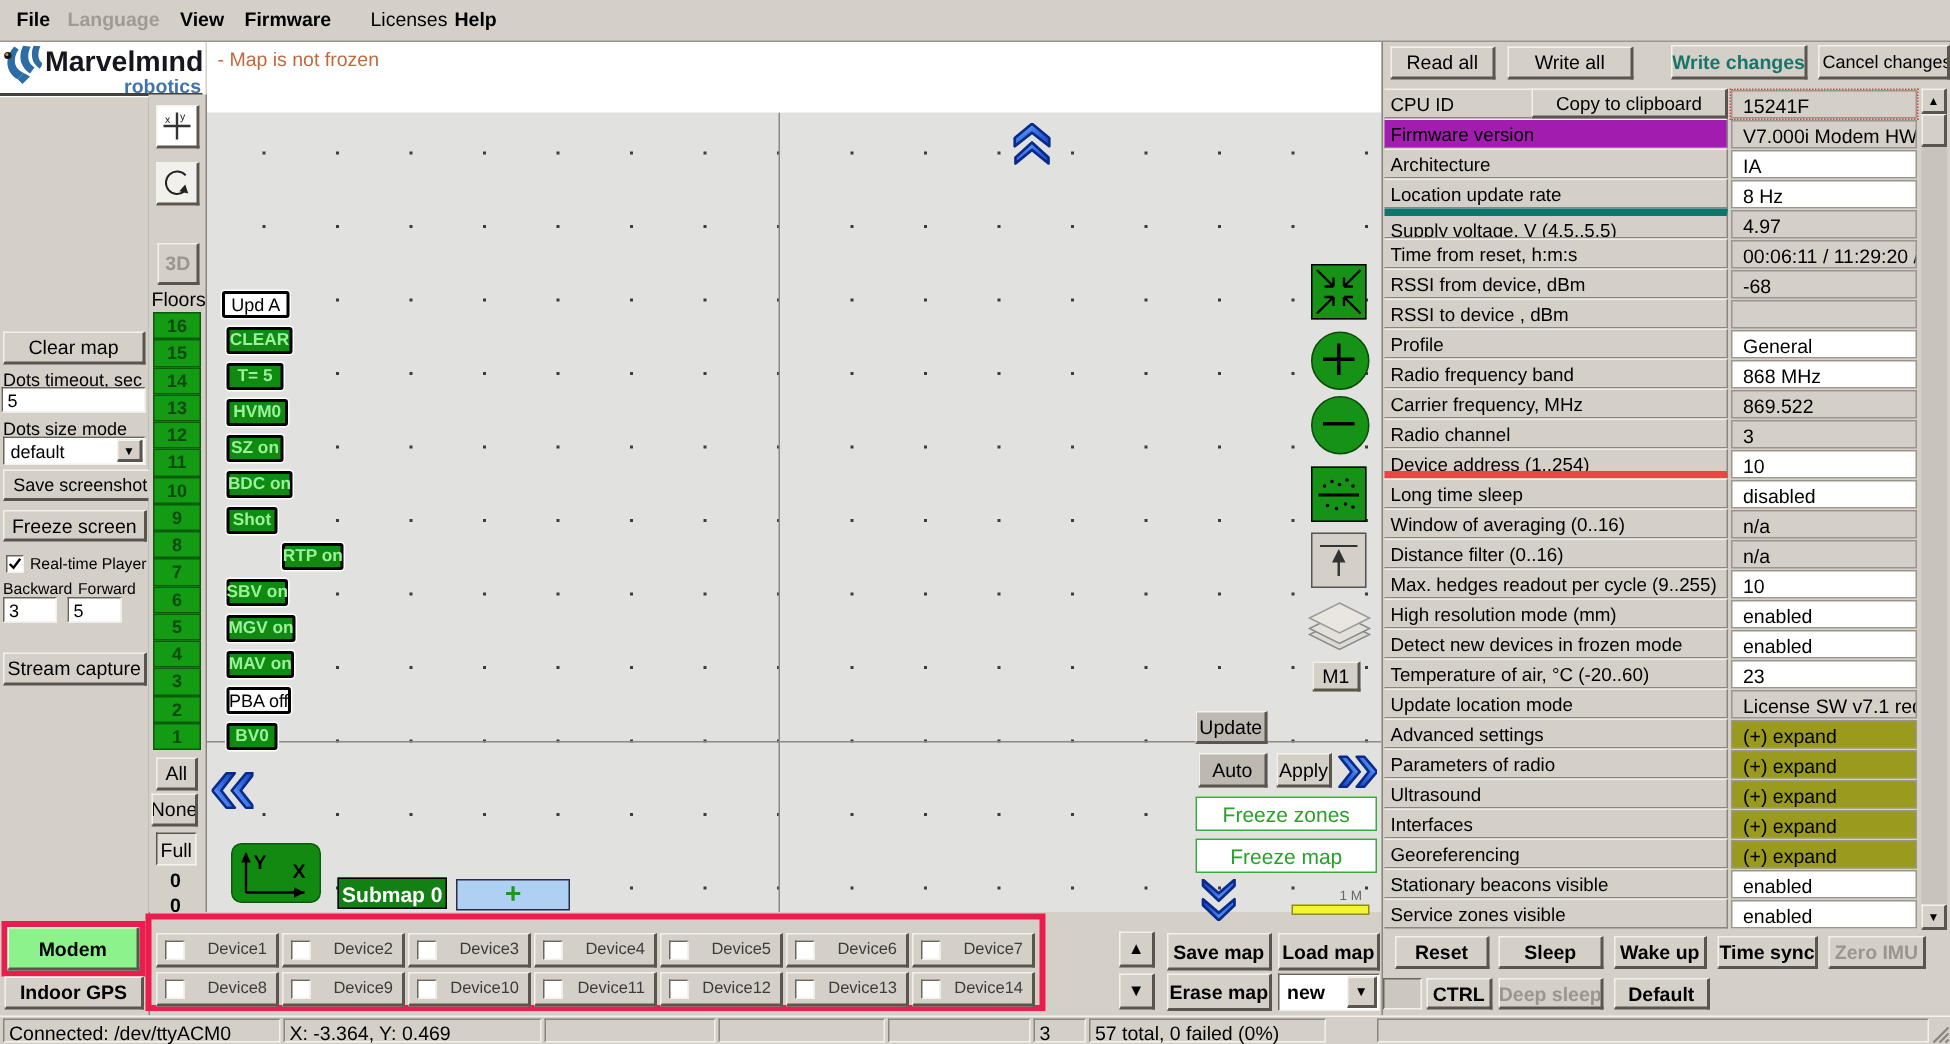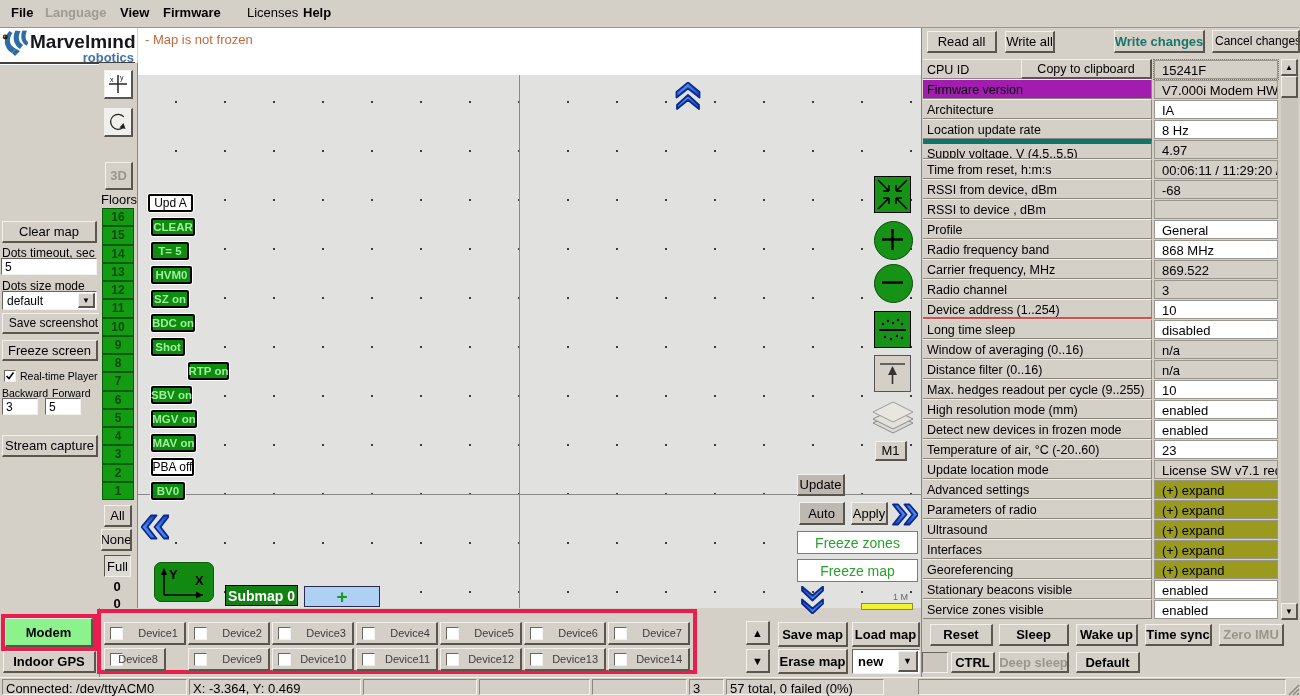--- a/index.html
+++ b/index.html
@@ -450,21 +450,21 @@
     <span style="position:absolute;right:6px;top:4px;font-size:11px;color:#3c3c3c;">Device5</span>
   </div>
 <div class="btn" style="left:524px;top:622px;width:82px;height:23px;">
     <div class="sunk" style="left:5px;top:4px;width:13px;height:13px;background:#fff;"></div>
     <span style="position:absolute;right:6px;top:4px;font-size:11px;color:#3c3c3c;">Device6</span>
   </div>
 <div class="btn" style="left:608px;top:622px;width:82px;height:23px;">
     <div class="sunk" style="left:5px;top:4px;width:13px;height:13px;background:#fff;"></div>
     <span style="position:absolute;right:6px;top:4px;font-size:11px;color:#3c3c3c;">Device7</span>
   </div>
-<div class="btn" style="left:104px;top:648px;width:62px;height:23px;text-align:right;">
+<div class="btn" style="left:104px;top:648px;width:82px;height:23px;text-align:right;">
     <div class="sunk" style="left:5px;top:4px;width:13px;height:13px;background:#fff;"></div>
     <span style="position:absolute;right:6px;top:4px;font-size:11px;color:#3c3c3c;">Device8</span>
   </div>
 <div class="btn" style="left:188px;top:648px;width:82px;height:23px;">
     <div class="sunk" style="left:5px;top:4px;width:13px;height:13px;background:#fff;"></div>
     <span style="position:absolute;right:6px;top:4px;font-size:11px;color:#3c3c3c;">Device9</span>
   </div>
 <div class="btn" style="left:272px;top:648px;width:82px;height:23px;">
     <div class="sunk" style="left:5px;top:4px;width:13px;height:13px;background:#fff;"></div>
     <span style="position:absolute;right:6px;top:4px;font-size:11px;color:#3c3c3c;">Device10</span>
@@ -497,21 +497,21 @@
 <div class="btn" style="left:778px;top:649px;width:70px;height:25px;font-weight:bold;">Erase map</div>
 <div class="sunk" style="left:852px;top:649px;width:68px;height:25px;background:#fff;">
   <span style="position:absolute;left:5px;top:4px;font-weight:bold;font-size:13px;">new</span>
   <div class="btn" style="right:1px;top:1px;width:20px;height:21px;">
       <span style="font-size:9px;">▼</span>
     </div>
 </div>
 
 <div class="abs" style="left:921px;top:28px;width:379px;height:649px;background:#d4d0c8;border-left:1px solid #8a867e;box-sizing:border-box;"></div>
 <div class="btn" style="left:927px;top:31px;width:70px;height:22px;">Read all</div>
-<div class="btn" style="left:1005px;top:31px;width:50px;height:22px;">Write all</div>
+<div class="btn" style="left:1005px;top:31px;width:84px;height:22px;">Write all</div>
 <div class="btn" style="left:1114px;top:30px;width:91px;height:23px;color:#17756a;font-weight:bold;">Write changes</div>
 <div class="btn" style="left:1212px;top:30px;width:88px;height:23px;justify-content:flex-start;padding-left:2px;font-size:12px;">Cancel changes</div>
 
 <div class="abs" style="left:923px;top:59px;width:229px;height:20px;background:#d4d0c8;border-top:1px solid #f2efe9;border-bottom:1px solid #8a867e;border-right:1px solid #8a867e;box-sizing:border-box;overflow:hidden;white-space:nowrap;">
     <span style="position:absolute;left:4px;top:3px;font-size:12.5px;">CPU ID</span>
   </div>
 <div class="abs" style="left:1154px;top:60px;width:124px;height:19px;background:#d4d0c8;border:1px solid #9a968e;box-sizing:border-box;overflow:hidden;white-space:nowrap;">
     <span style="position:absolute;left:7px;top:1.5px;font-size:13px;">15241F</span>
   </div>
 <div class="abs" style="left:923px;top:79px;width:229px;height:20px;background:#a21caf;border-top:1px solid #f2efe9;border-bottom:1px solid #8a867e;border-right:1px solid #8a867e;box-sizing:border-box;overflow:hidden;white-space:nowrap;">
@@ -573,21 +573,21 @@
   </div>
 <div class="abs" style="left:1154px;top:260px;width:124px;height:19px;background:#d4d0c8;border:1px solid #9a968e;box-sizing:border-box;overflow:hidden;white-space:nowrap;">
     <span style="position:absolute;left:7px;top:1.5px;font-size:13px;">869.522</span>
   </div>
 <div class="abs" style="left:923px;top:279px;width:229px;height:20px;background:#d4d0c8;border-top:1px solid #f2efe9;border-bottom:1px solid #8a867e;border-right:1px solid #8a867e;box-sizing:border-box;overflow:hidden;white-space:nowrap;">
     <span style="position:absolute;left:4px;top:3px;font-size:12.5px;">Radio channel</span>
   </div>
 <div class="abs" style="left:1154px;top:280px;width:124px;height:19px;background:#d4d0c8;border:1px solid #9a968e;box-sizing:border-box;overflow:hidden;white-space:nowrap;">
     <span style="position:absolute;left:7px;top:1.5px;font-size:13px;">3</span>
   </div>
-<div class="abs" style="left:923px;top:299px;width:229px;height:20px;background:#d4d0c8;border-top:1px solid #f2efe9;border-bottom:2px solid #ef4444;border-right:1px solid #8a867e;box-sizing:border-box;overflow:hidden;white-space:nowrap;">
+<div class="abs" style="left:923px;top:299px;width:229px;height:20px;background:#d4d0c8;border-top:1px solid #f2efe9;border-bottom:5px solid #ef4444;border-right:1px solid #8a867e;box-sizing:border-box;overflow:hidden;white-space:nowrap;">
     <span style="position:absolute;left:4px;top:3px;font-size:12.5px;">Device address (1..254)</span>
   </div>
 <div class="abs" style="left:1154px;top:300px;width:124px;height:19px;background:#fff;border:1px solid #9a968e;box-sizing:border-box;overflow:hidden;white-space:nowrap;">
     <span style="position:absolute;left:7px;top:1.5px;font-size:13px;">10</span>
   </div>
 <div class="abs" style="left:923px;top:319px;width:229px;height:20px;background:#d4d0c8;border-top:1px solid #f2efe9;border-bottom:1px solid #8a867e;border-right:1px solid #8a867e;box-sizing:border-box;overflow:hidden;white-space:nowrap;">
     <span style="position:absolute;left:4px;top:3px;font-size:12.5px;">Long time sleep</span>
   </div>
 <div class="abs" style="left:1154px;top:320px;width:124px;height:19px;background:#fff;border:1px solid #9a968e;box-sizing:border-box;overflow:hidden;white-space:nowrap;">
     <span style="position:absolute;left:7px;top:1.5px;font-size:13px;">disabled</span>

